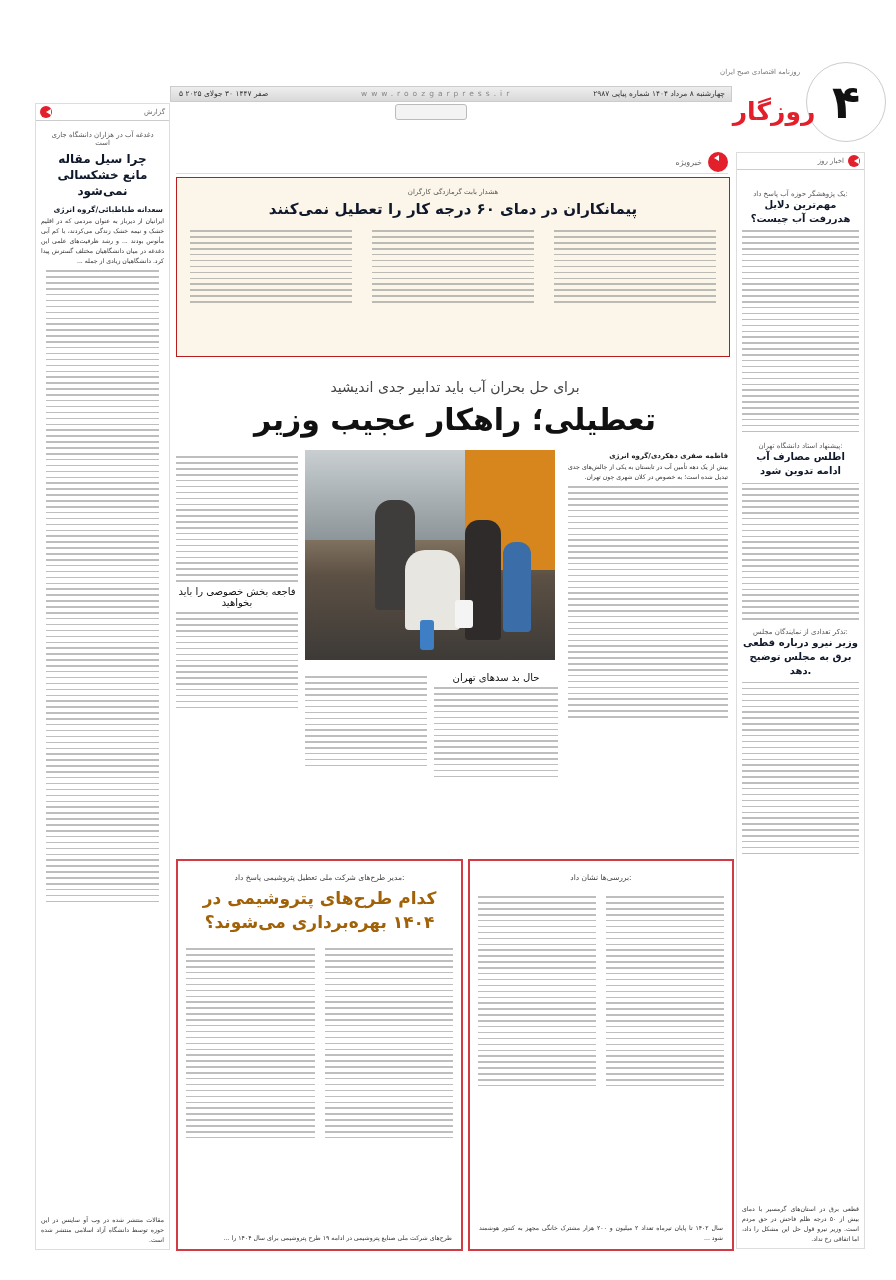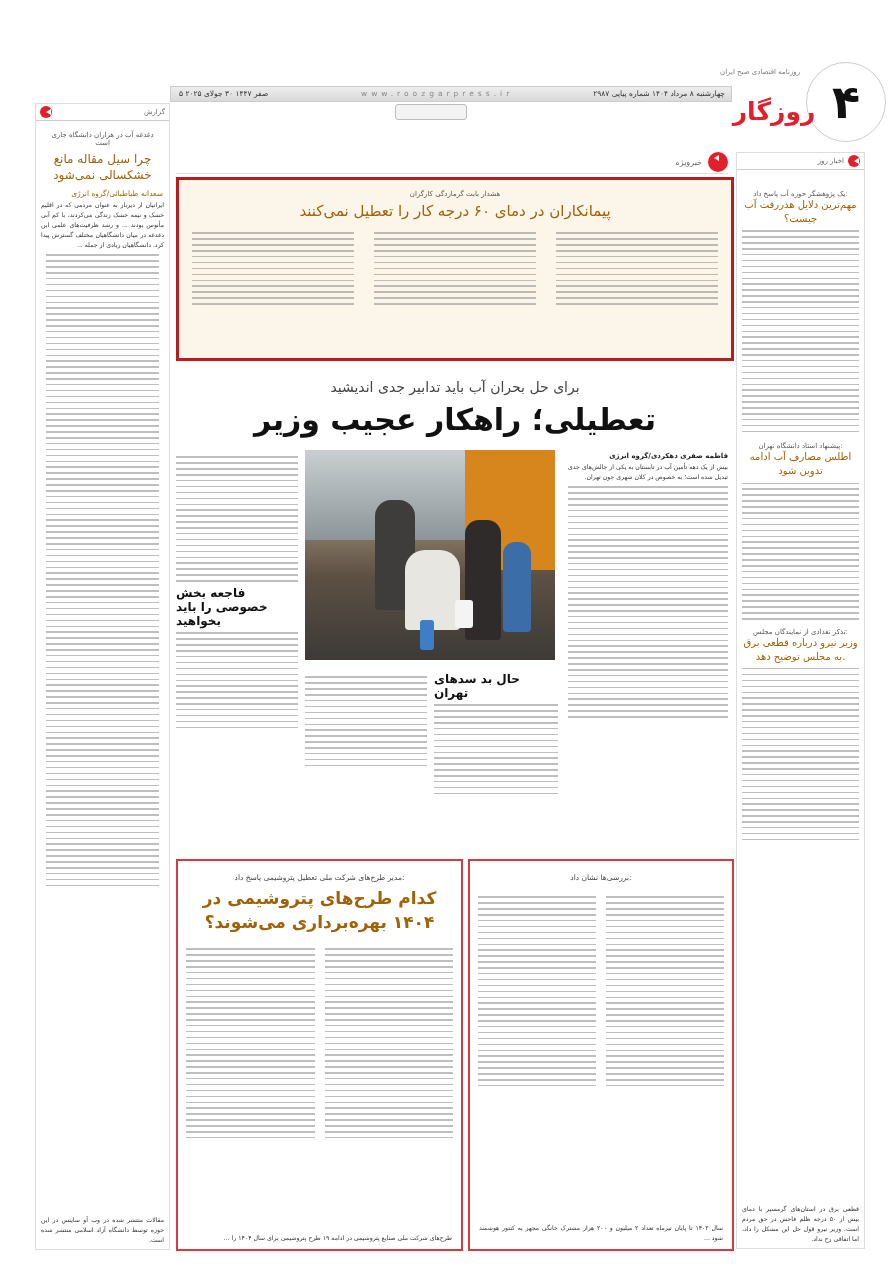--- a/index.html
+++ b/index.html
@@ -16,48 +16,48 @@
   .dl-url{left:190px;letter-spacing:4px;color:#888;}
   .subbanner{left:395px;top:104px;width:70px;height:14px;border:1px solid #bbb;border-radius:3px;background:#f3f3f3;}
   
   .col{background:#fff;border:1px solid #ddd;}
   .left-col{left:35px;top:103px;width:133px;height:1145px;}
   .right-col{left:736px;top:152px;width:127px;height:1095px;}
   .section-tag{height:16px;border-bottom:1px solid #ccc;display:flex;align-items:center;justify-content:flex-end;padding:0 4px;font-size:7px;color:#666;gap:4px;}
   .red-dot{width:12px;height:12px;border-radius:50%;background:#e21f2a;display:inline-block;position:relative;}
   .red-dot::after{content:"";position:absolute;left:4px;top:3px;border-left:5px solid transparent;border-right:5px solid #fff;border-top:3px solid transparent;border-bottom:3px solid transparent;width:0;height:0;transform:translateX(-3px);}
   .kicker{font-size:7px;color:#555;text-align:center;margin-top:6px;}
-  .hl{font-weight:normal;text-align:center;color:#a16207;}
+  .hl{font-weight:bold;text-align:center;color:#0f172a;}
   .body-text{font-size:6.2px;line-height:10px;color:#333;text-align:justify;direction:rtl;padding:0 5px;}
   .lines{margin:0 5px;}
   .lines div{height:1.5px;background:#888;margin:4.4px 0;opacity:.55;}
   
   .khabar-tag{left:176px;top:151px;width:552px;height:22px;border-bottom:1px solid #ddd;display:flex;align-items:center;justify-content:flex-end;font-size:8px;color:#666;gap:6px;}
   .khabar-tag .red-dot{width:20px;height:20px;}
-  .beige-box{left:176px;top:177px;width:552px;height:178px;background:#fbf6e9;border:3px solid #b91c1c;}
+  .beige-box{left:176px;top:177px;width:552px;height:178px;background:#fbf6e9;border:1px solid #b91c1c;}
   .main-kicker{left:230px;top:379px;width:450px;text-align:center;font-size:14px;color:#444;}
   .main-hl{left:230px;top:402px;width:450px;text-align:center;font-size:30px;font-weight:bold;color:#111;}
   .photo{left:305px;top:450px;width:250px;height:210px;background:linear-gradient(180deg,#7c8e92 0%,#9a8a73 30%,#5c5044 60%,#3d3a37 100%);overflow:hidden;}
   .photo .tanker{position:absolute;left:0;top:0;width:180px;height:90px;background:linear-gradient(#c9cfd1,#8c9599);border-radius:0 0 20px 0;}
   .photo .truck{position:absolute;right:0;top:0;width:90px;height:120px;background:#d7861d;}
   .photo .p1{position:absolute;left:70px;top:50px;width:40px;height:110px;background:#3e3d3b;border-radius:16px 16px 4px 4px;}
   .photo .p2{position:absolute;left:100px;top:100px;width:55px;height:80px;background:#e8e6e0;border-radius:20px 20px 4px 4px;}
   .photo .p3{position:absolute;left:160px;top:70px;width:36px;height:120px;background:#2e2b2a;border-radius:14px 14px 4px 4px;}
   .photo .p4{position:absolute;left:198px;top:92px;width:28px;height:90px;background:#3b6ea8;border-radius:12px 12px 4px 4px;}
   .photo .jug{position:absolute;left:150px;top:150px;width:18px;height:28px;background:#f4f4f4;border-radius:3px;}
   .photo .bottle{position:absolute;left:115px;top:170px;width:14px;height:30px;background:#3d7ec4;border-radius:3px;}
   .red-box{border:2px solid #d23a44;background:#fff;}
   .petro-box{left:176px;top:859px;width:283px;height:388px;}
   .meter-box{left:468px;top:859px;width:262px;height:388px;}
   .box-kicker{font-size:7.5px;color:#444;text-align:center;margin-top:12px;}
   .box-hl{font-size:17px;font-weight:bold;text-align:center;line-height:24px;color:#a16207;margin-top:4px;}
   .two-col{display:flex;flex-direction:row-reverse;gap:10px;padding:10px 8px 0;}
   .two-col>div{flex:1;}
   .textcol{position:absolute;}
-  .subhead{font-size:12px;font-weight:bold;text-align:left;color:#111;margin:4px 0;}
+  .subhead{font-size:10px;font-weight:normal;text-align:center;color:#111;margin:4px 0;}
 </style>
 </head>
 <body>
 
 <div class="abs tagline">روزنامه اقتصادی صبح ایران</div>
 <div class="abs page-num">۴</div>
 <div class="abs logo">روزگار</div>
 <div class="abs dateline">
   <span class="dl-right">چهارشنبه ۸ مرداد ۱۴۰۴ شماره پیاپی ۲۹۸۷</span>
   <span class="dl-url">www.roozgarpress.ir</span>

